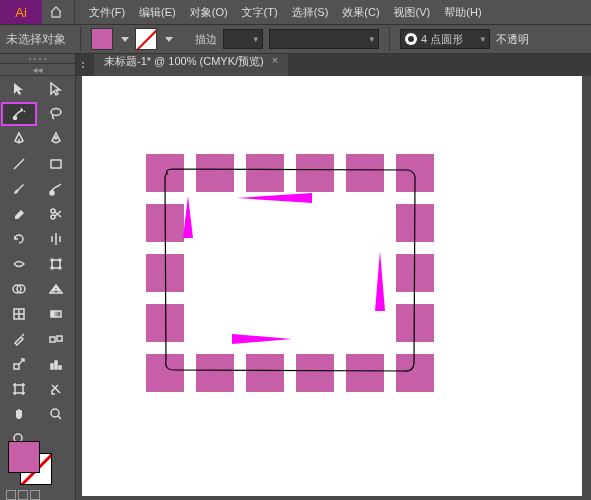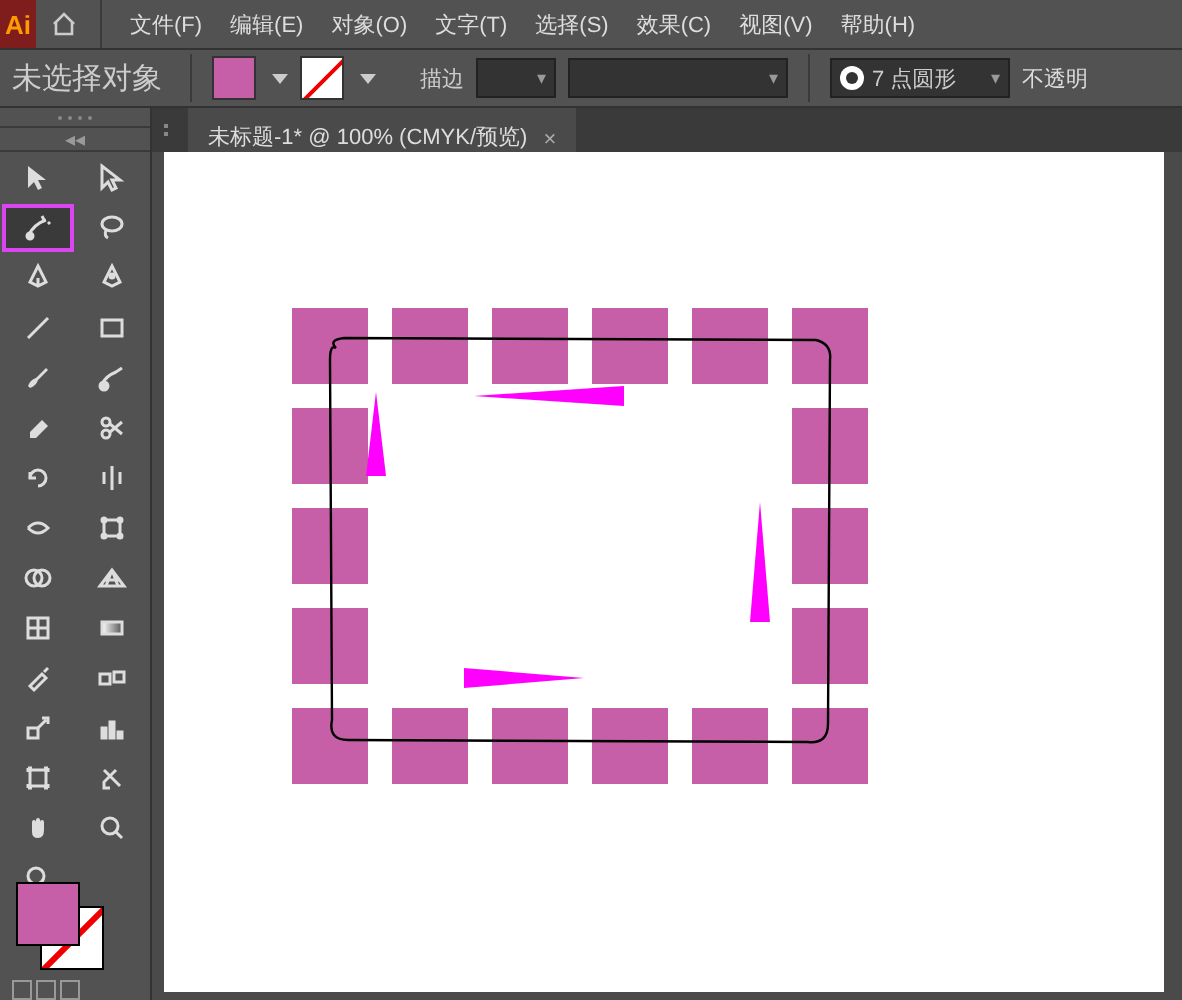--- a/index.html
+++ b/index.html
@@ -1,40 +1,40 @@
 <!DOCTYPE html>
 <html><head>
 <meta charset="utf-8">
 <style>
 *{margin:0;padding:0;box-sizing:border-box;font-family:"Microsoft YaHei",sans-serif;font-size:11px;-webkit-font-smoothing:antialiased}
 body{background:#4a4a4a;width:591px;height:500px;overflow:hidden;color:#ddd}
 .menubar{height:24px;background:#525252;display:flex;align-items:center}
-.ai-logo{width:18px;height:24px;background:#7f1d1d;color:#ff9a00;font-weight:bold;font-size:13px;display:flex;align-items:center;justify-content:center}
+.ai-logo{width:42px;height:24px;background:#701a75;color:#ff9a00;font-weight:normal;font-size:13px;display:flex;align-items:center;justify-content:center}
 .home-icon{width:28px;height:24px;display:flex;align-items:center;justify-content:center;color:#ccc}
 .menu-items{display:flex;gap:2px;margin-left:4px}
 .menu-item{padding:4px 6px;color:#ddd;cursor:pointer}
 .optbar{height:30px;background:#525252;border-top:1px solid #333;border-bottom:1px solid #333;display:flex;align-items:center;padding:0 6px;gap:6px}
-.sel-label{color:#ccc;font-size:15px;margin-right:4px}
+.sel-label{color:#ccc;font-size:12px;margin-right:4px}
 .swatch{width:22px;height:22px;border:1px solid #333;position:relative}
 .swatch.fill{background:#c65fa8}
 .swatch.nostroke{background:#fff;position:relative;overflow:hidden}
 .swatch.nostroke::after{content:"";position:absolute;left:-4px;top:10px;width:30px;height:2px;background:#e00;transform:rotate(-45deg)}
 .caret{width:0;height:0;border-left:4px solid transparent;border-right:4px solid transparent;border-top:5px solid #ccc;margin-left:2px}
 .stroke-label{color:#ccc;margin-left:16px}
 .stroke-link{color:#7ab3ff;text-decoration:underline;cursor:pointer}
 .dd{height:20px;background:#333;border:1px solid #222;display:flex;align-items:center;padding:0 4px;color:#ccc;min-width:40px}
 .dd.wide{min-width:90px}
 .dd-arrow{margin-left:auto;font-size:9px;color:#999}
 .dot{width:12px;height:12px;background:#fff;border-radius:50%;display:inline-block;margin-right:4px;position:relative}
 .dot::after{content:"";position:absolute;width:6px;height:6px;background:#333;border-radius:50%;top:3px;left:3px}
 .divider{width:1px;height:24px;background:#3a3a3a;margin:0 4px}
 .tabbar{height:22px;background:#3a3a3a;display:flex;align-items:flex-end;margin-left:76px}
 .grip{width:14px;height:22px;display:flex;flex-direction:column;justify-content:center;align-items:center;gap:2px;margin-right:4px}
 .grip span{width:2px;height:2px;background:#888}
-.doc-tab{height:22px;background:#4a4a4a;padding:0 10px;display:flex;align-items:flex-end;gap:8px;color:#ddd}
+.doc-tab{height:22px;background:#4a4a4a;padding:0 10px;display:flex;align-items:flex-start;gap:8px;color:#ddd}
 .tab-close{color:#aaa;cursor:pointer}
 .workspace{position:absolute;left:76px;top:76px;right:0;bottom:0;background:#4a4a4a}
 .canvas{position:absolute;left:6px;top:0;width:500px;height:420px;background:#fff}
 .square{position:absolute;width:38px;height:38px;background:#c65fa8}
 .toolpanel{position:absolute;left:0;top:54px;width:76px;height:446px;background:#525252;border-right:1px solid #333}
 .tool-grip{height:10px;display:flex;justify-content:center;align-items:center;gap:3px;border-bottom:1px solid #3a3a3a}
 .tool-grip span{width:2px;height:2px;background:#888;border-radius:50%}
 .chev{height:12px;display:flex;justify-content:center;align-items:center;color:#999;font-size:10px;border-bottom:1px solid #3a3a3a}
 .tools{display:grid;grid-template-columns:1fr 1fr;gap:1px;padding:1px}
 .tool{width:36px;height:24px;display:flex;align-items:center;justify-content:center;color:#ddd;cursor:pointer;position:relative}
@@ -82,21 +82,21 @@
   <div class="dd">
       <span></span>
       <span class="dd-arrow">▾</span>
     </div>
   <div class="dd wide" style="min-width:110px">
       <span class="dd-arrow">▾</span>
     </div>
   <div class="divider"></div>
   <div class="dd wide">
       <span class="dot"></span>
-      <span>7 点圆形</span>
+      <span>4 点圆形</span>
       <span class="dd-arrow">▾</span>
     </div>
   <span>不透明</span>
 </div>
 
 <div class="tabbar">
   <div class="grip">
       <span></span>
       <span></span>
     </div>

